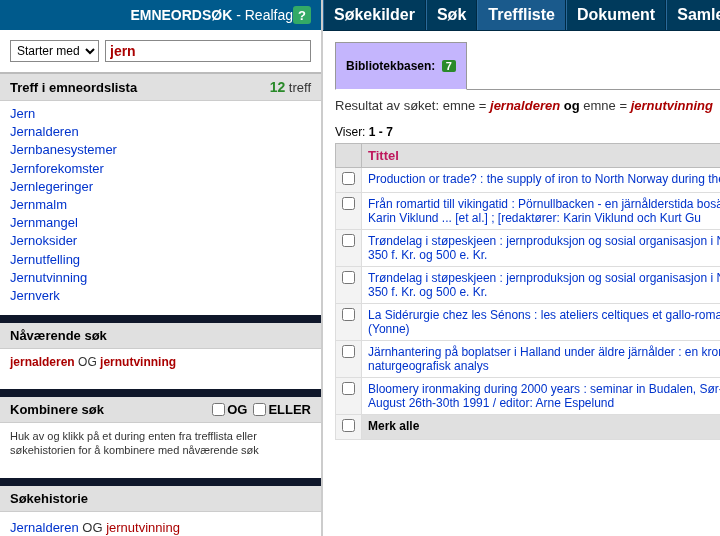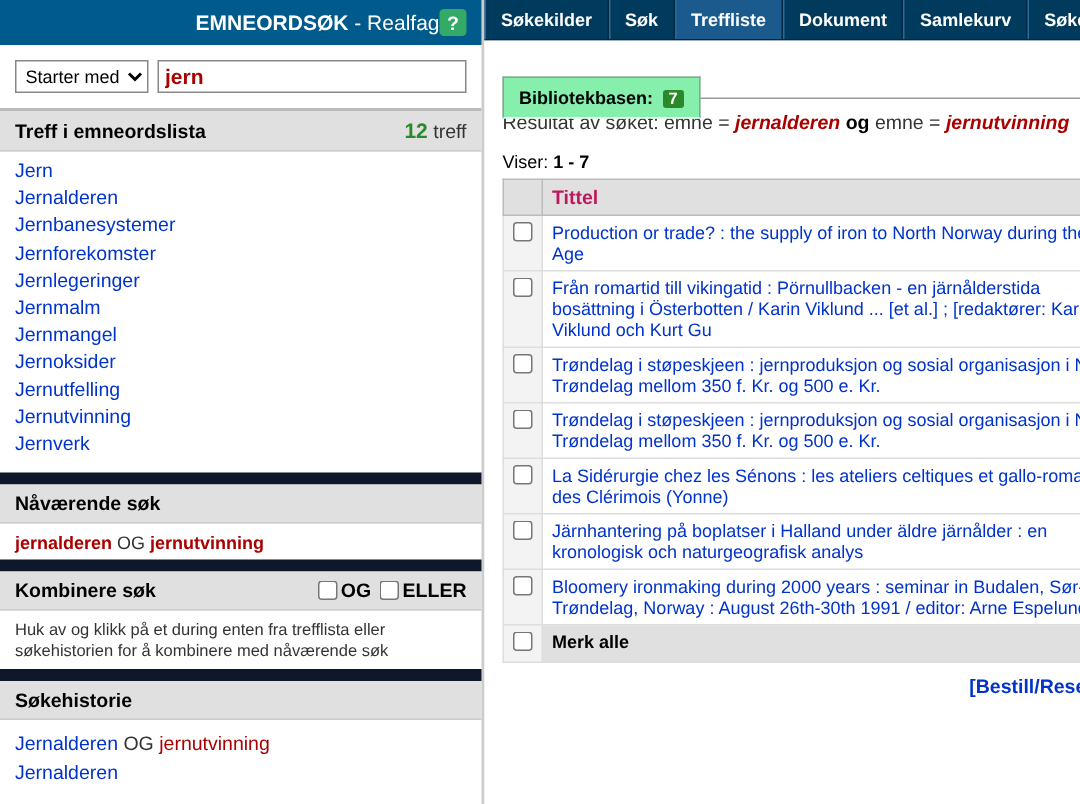--- a/index.html
+++ b/index.html
@@ -18,41 +18,41 @@
   .search-input { flex: 1; font-size: 14px; padding: 2px 4px; border: 1px solid #888; color: #a00; font-weight: bold; }
 
   .section-header { background: #e0e0e0; padding: 5px 10px; font-size: 13px; font-weight: bold; display: flex; justify-content: space-between; align-items: flex-end; border-bottom: 1px solid #ccc; }
   .hit-count { color: #2a8a2a; font-weight: bold; font-size: 14px; margin-left: 48px; }
   .hit-label { color: #333; font-weight: normal; }
 
   .term-list { padding: 4px 10px 10px; }
   .term-list a { display: block; color: #0033cc; text-decoration: none; line-height: 1.4; font-size: 13px; }
 
   .section-block { border-top: 8px solid #0f172a; }
-  .section-body { padding: 6px 10px 4px; font-size: 12px; }
+  .section-body { padding: 6px 10px 20px; font-size: 12px; }
   .current-search .term { color: #a00; font-weight: bold; }
   .current-search .op { color: #333; font-weight: normal; }
 
   .combine-row { display: flex; align-items: center; gap: 6px; }
   .combine-row label { display: flex; align-items: center; gap: 2px; font-size: 13px; }
   .combine-note { font-size: 11px; color: #333; line-height: 1.3; }
 
   .history-item { font-size: 13px; line-height: 1.5; }
   .history-item .t1 { color: #0033cc; }
   .history-item .t2 { color: #a00; }
   .history-item .op { color: #333; }
 
   
   .nav-tabs { background: #003a5c; display: flex; border-bottom: 1px solid #002a44; }
-  .nav-tab { color: #fff; padding: 6px 10px; font-size: 12px; font-weight: bold; border-right: 1px solid #002a44; border-left: 1px solid #2a6a9a; cursor: pointer; white-space: nowrap; }
+  .nav-tab { color: #fff; padding: 6px 10px; font-size: 16px; font-weight: bold; border-right: 1px solid #002a44; border-left: 1px solid #2a6a9a; cursor: pointer; white-space: nowrap; }
   .nav-tab.active { background: #1a5a8c; }
 
   .content-area { flex: 1; padding: 10px 12px; overflow: auto; background: #fff; }
   .db-tab-wrap { border-bottom: 1px solid #999; margin-bottom: 8px; }
-  .db-tab { display: inline-block; border: 1px solid #999; border-bottom: 1px solid #fff; padding: 6px 10px; font-size: 12px; font-weight: bold; background: #86efac; position: relative; top: 14px; }
+  .db-tab { display: inline-block; border: 1px solid #999; border-bottom: 1px solid #fff; padding: 16px 10px; font-size: 12px; font-weight: bold; background: #c4b5fd; position: relative; top: 1px; }
   .db-tab .count { background: #2a8a2a; color: #fff; padding: 0 4px; border-radius: 2px; font-size: 11px; margin-left: 3px; }
 
   .result-line { font-size: 13px; margin-bottom: 12px; }
   .result-line .lbl { color: #333; }
   .result-line .kw { color: #a00; font-weight: bold; font-style: italic; }
   .result-line .conj { font-weight: bold; }
 
   .viser { font-size: 12px; margin-bottom: 4px; }
   .viser b { font-weight: bold; }
 

